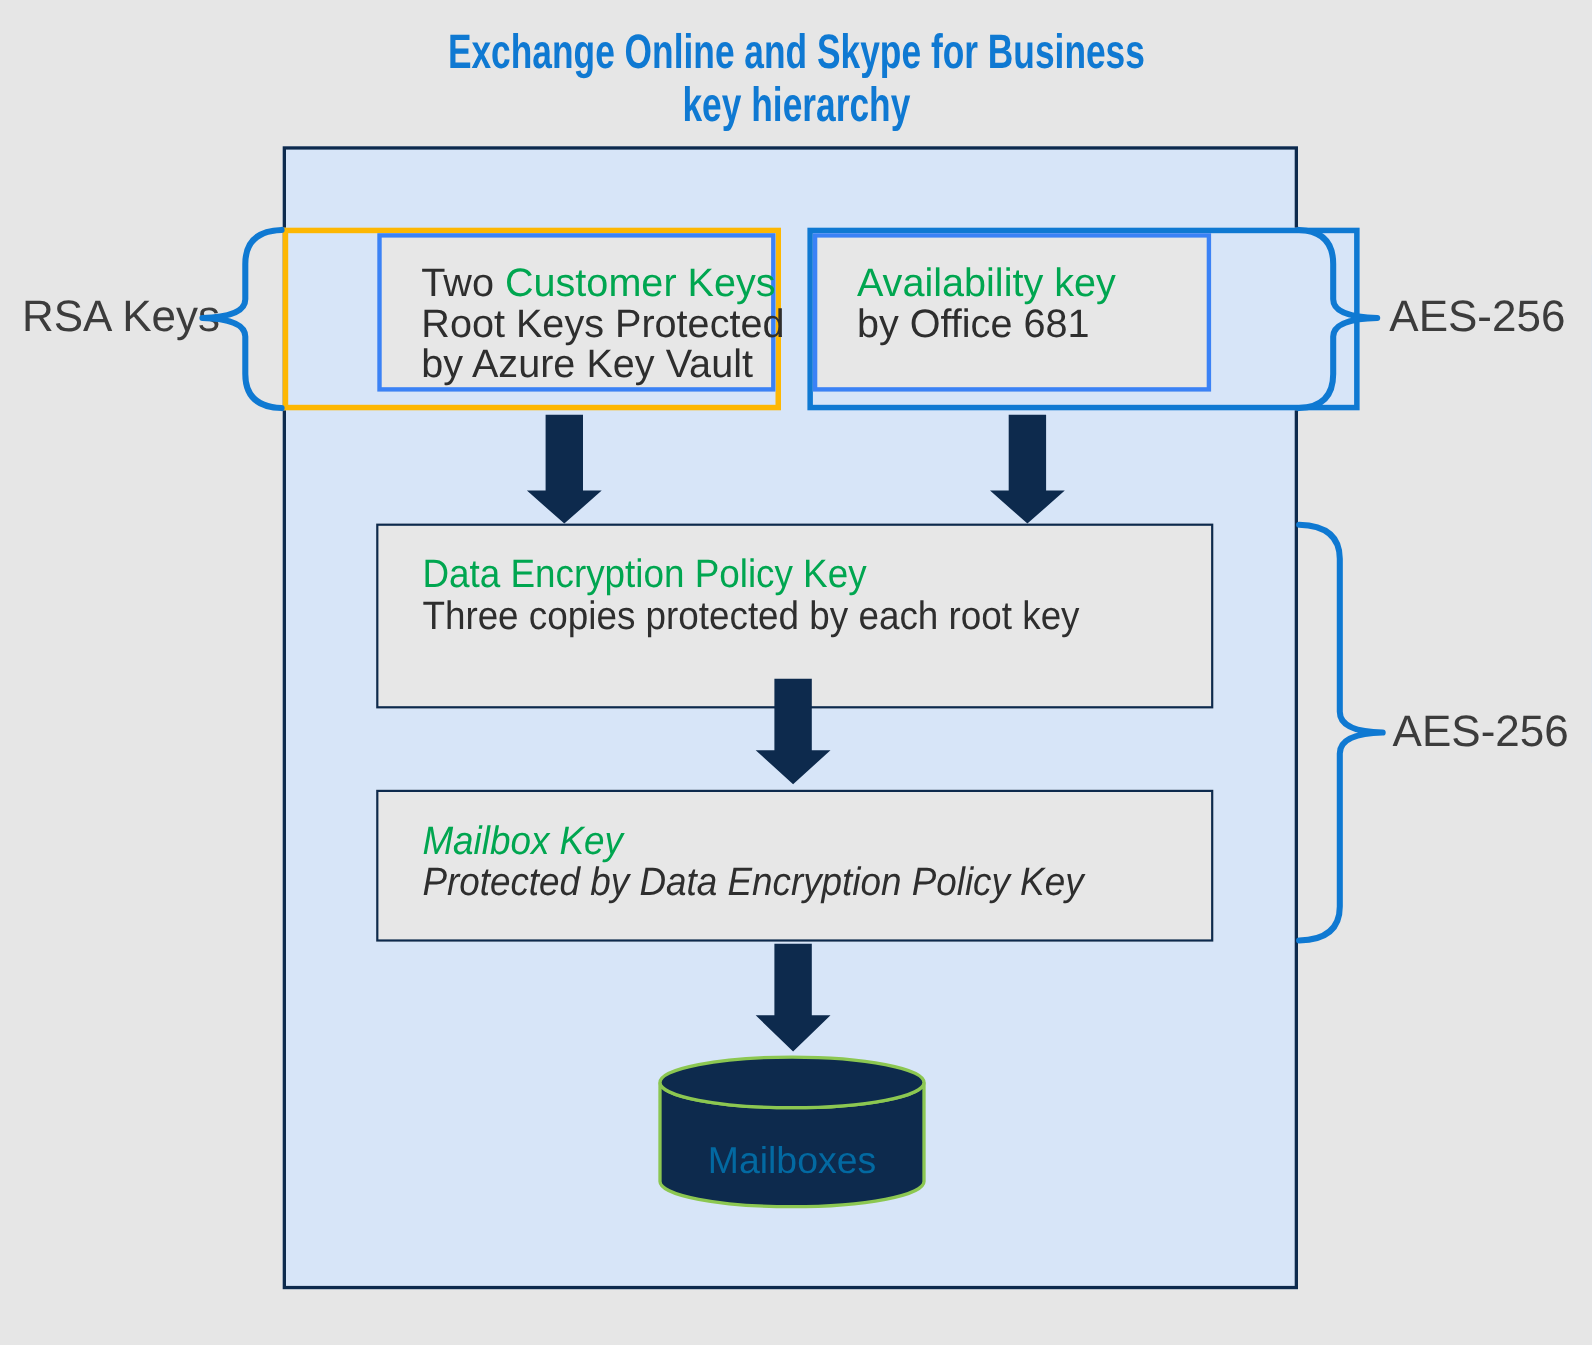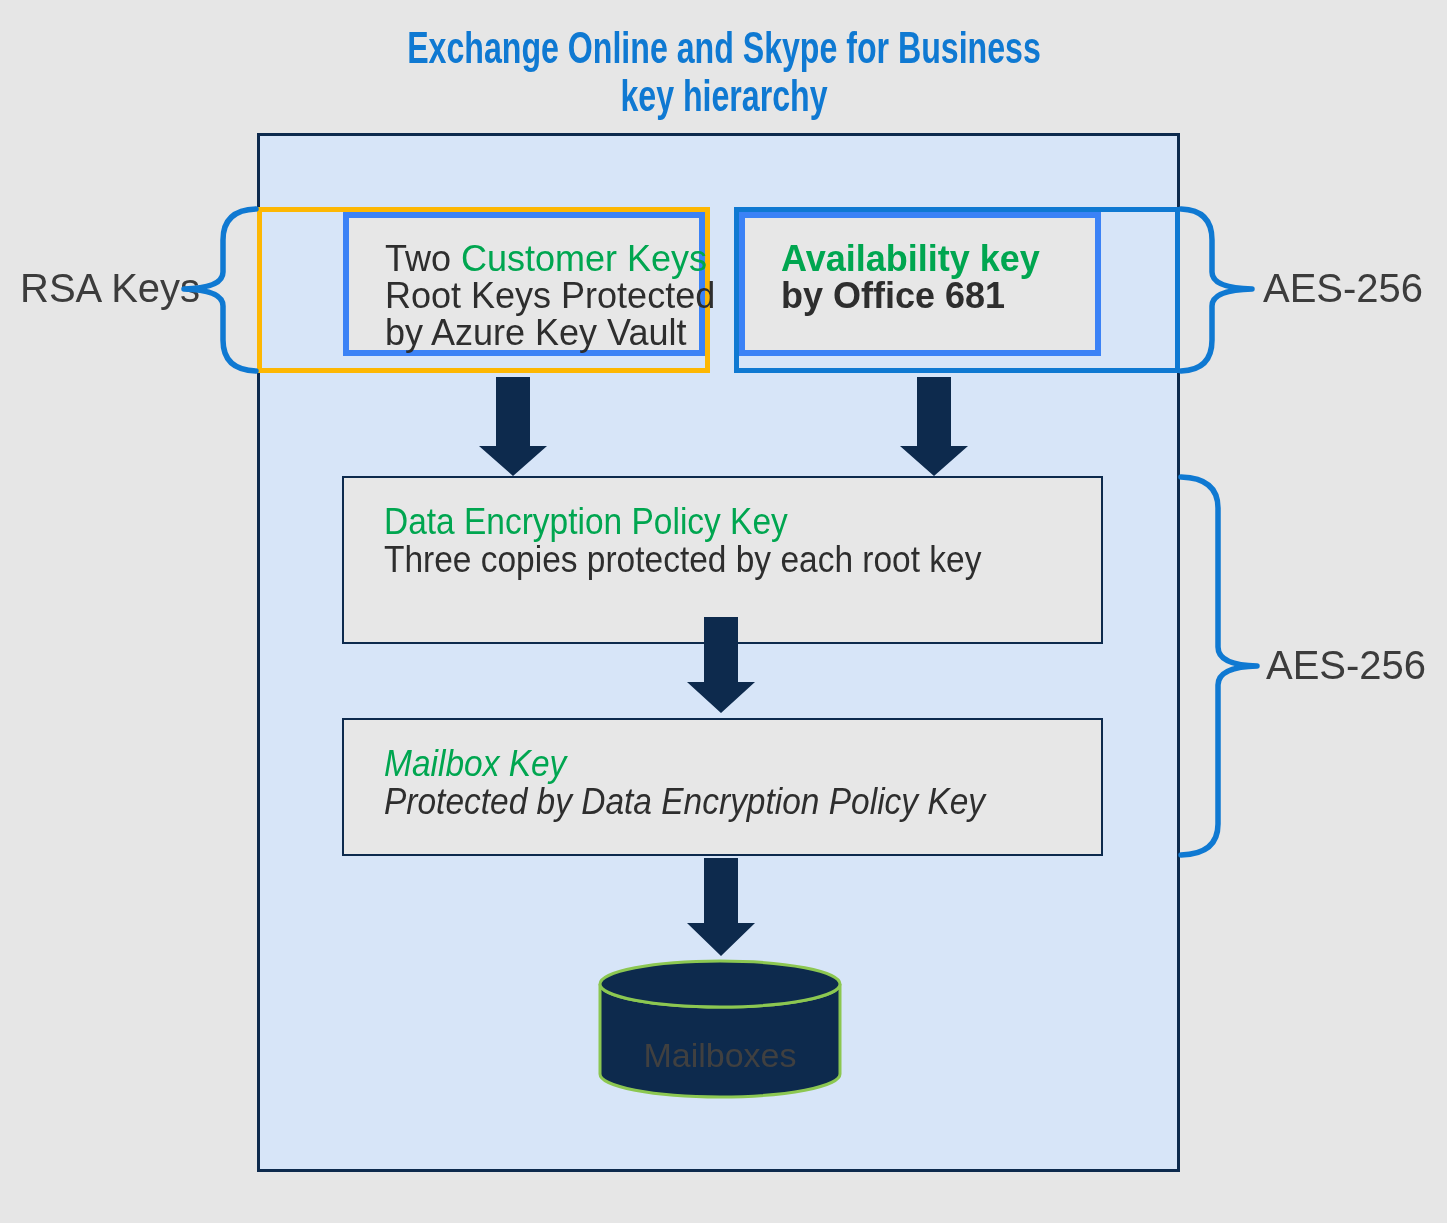--- a/index.html
+++ b/index.html
@@ -31,25 +31,25 @@
     position: absolute;
     left: 257px; top: 133px;
     width: 923px; height: 1039px;
     background: #d7e5f8;
     border: 3px solid #0d2a4d;
   }
 
   
   .key-box { position: absolute; top: 207px; height: 166px; background: #d7e5f8; }
   .key-box.orange { left: 257px; width: 453px; border: 5px solid #fdb703; }
-  .key-box.blue   { left: 734px; width: 446px; border: 5px solid #0f79d2; font-weight: bold; }
+  .key-box.blue   { left: 734px; width: 502px; border: 5px solid #0f79d2; }
   .key-box .gray-inner {
     position: absolute; top: 0; bottom: 12px;
     background: #e7e7e7;
-    border: 6px solid #3b82f6;
+    border: 4px solid #3b82f6;
   }
   .key-box.orange .gray-inner { left: 81px; right: 0; }
   .key-box.blue   .gray-inner { left: 0; width: 362px; }
 
   .box-text {
     position: absolute;
     font-size: 36px;
     line-height: 37px;
     color: #2e2e2e;
     white-space: nowrap;
@@ -83,21 +83,21 @@
   }
   .label-rsa        { left: 20px;   top: 266px; }
   .label-aes-top    { left: 1263px; top: 266px; }
   .label-aes-bottom { left: 1266px; top: 643px; }
 
   
   .db-label {
     position: absolute;
     left: 620px; top: 1036px; width: 200px;
     text-align: center;
-    color: #404040;
+    color: #0369a1;
     font-size: 34px;
     z-index: 4;
   }
 
   svg.overlay {
     position: absolute;
     left: 0; top: 0;
     width: 1447px; height: 1223px;
     z-index: 3;
     pointer-events: none;

